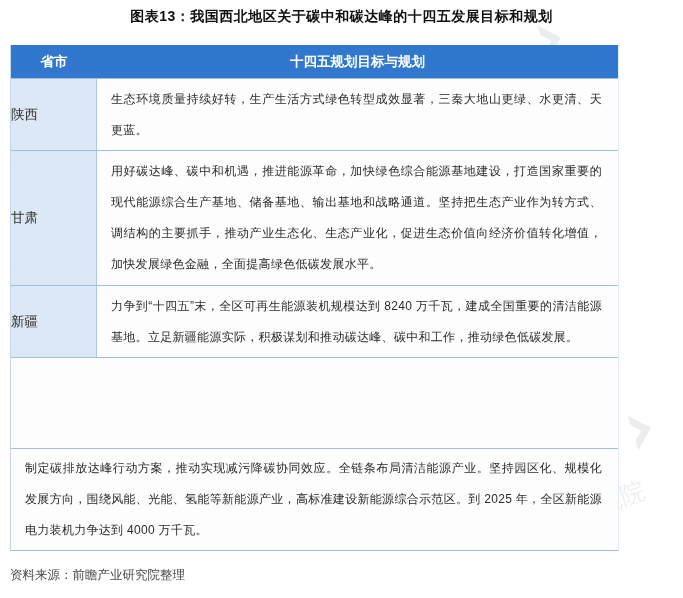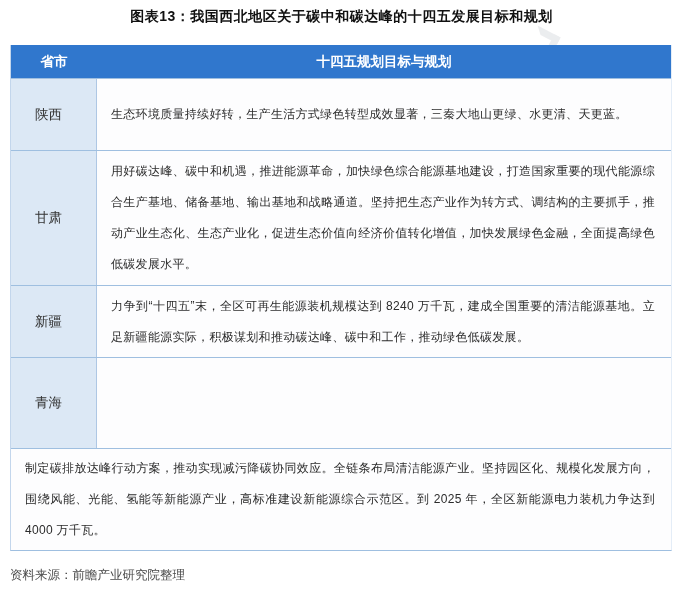--- a/index.html
+++ b/index.html
@@ -16,21 +16,21 @@
     top: 8px; left: 0; right: 0;
     text-align: center;
     font-size: 14px;
     font-weight: bold;
     color: #111111;
     letter-spacing: 0.5px;
   }
   .table {
     position: absolute;
     top: 45px; left: 10px;
-    width: 662px;
+    width: 609px;
     border-left: 1px solid #c3d6ec;
     border-right: 1px solid #e4edf7;
     border-bottom: 1px solid #9fbfe0;
     background: #fdfdfe;
   }
   .thead {
     display: flex;
     height: 33px;
     background: #3077cd;
   }
@@ -47,21 +47,21 @@
   .row {
     display: flex;
     border-top: 1px solid #9fbfe0;
   }
   .row:first-of-type { border-top: none; }
   .td.prov {
     flex: 0 0 86px;
     background: #dce8f5;
     display: flex;
     align-items: center;
-    padding-left: 24px;
+    padding-left: 0;
     font-size: 13.5px;
     color: #333333;
     border-right: 1px solid #aec7e4;
   }
   .td.plan {
     flex: 1;
     display: flex;
     align-items: center;
     padding: 4px 16px 4px 14px;
     font-size: 12px;
@@ -141,21 +141,20 @@
     <div class="td prov">甘肃</div>
     <div class="td plan">用好碳达峰、碳中和机遇，推进能源革命，加快绿色综合能源基地建设，打造国家重要的现代能源综合生产基地、储备基地、输出基地和战略通道。坚持把生态产业作为转方式、调结构的主要抓手，推动产业生态化、生态产业化，促进生态价值向经济价值转化增值，加快发展绿色金融，全面提高绿色低碳发展水平。</div>
   </div>
 
   <div class="row row-2">
     <div class="td prov">新疆</div>
     <div class="td plan">力争到“十四五”末，全区可再生能源装机规模达到 8240 万千瓦，建成全国重要的清洁能源基地。立足新疆能源实际，积极谋划和推动碳达峰、碳中和工作，推动绿色低碳发展。</div>
   </div>
 
   <div class="row row-3">
-    <div class="td prov">青海</div>
   </div>
 
   <div class="row row-4">
     <div class="td plan">制定碳排放达峰行动方案，推动实现减污降碳协同效应。全链条布局清洁能源产业。坚持园区化、规模化发展方向，围绕风能、光能、氢能等新能源产业，高标准建设新能源综合示范区。到 2025 年，全区新能源电力装机力争达到 4000 万千瓦。</div>
   </div>
 </div>
 
 <div class="footer">
   <span>资料来源：前瞻产业研究院整理</span>
 </div>

